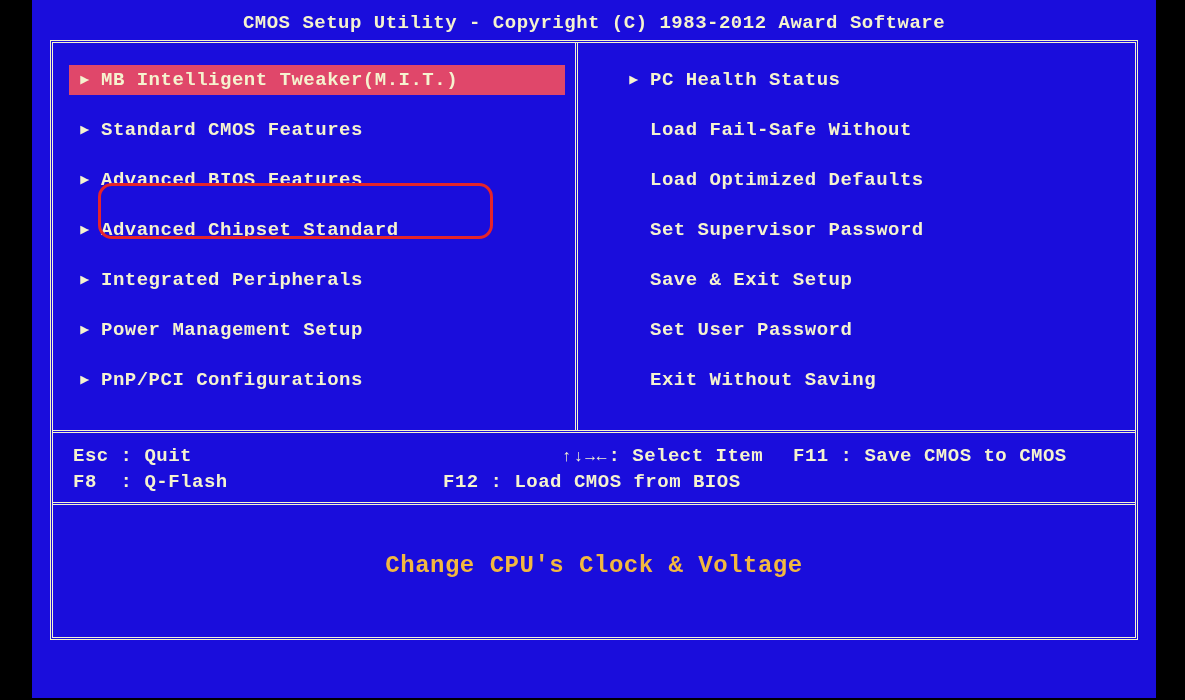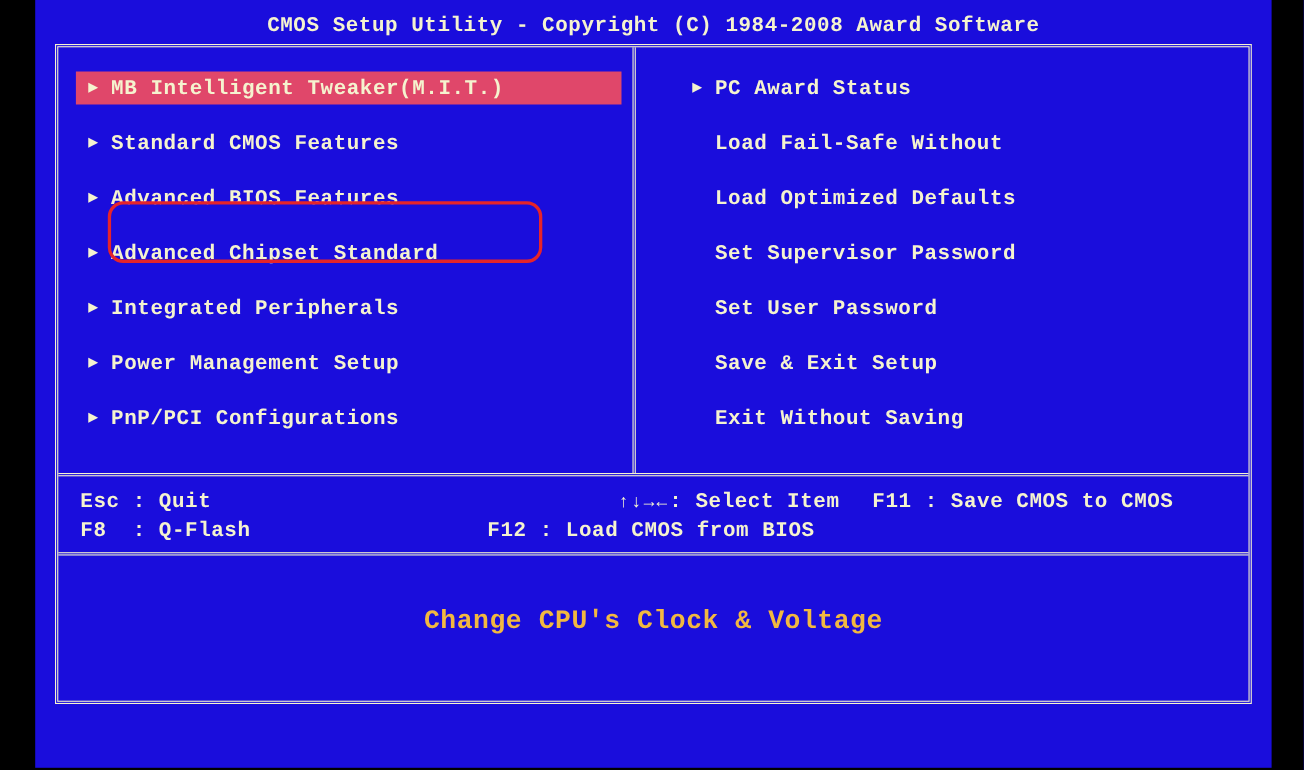--- a/index.html
+++ b/index.html
@@ -97,21 +97,21 @@
     color: #f2b840;
     font-size: 24px;
   }
   .arrows-glyph { font-size: 16px; letter-spacing: 2px; }
 </style>
 </head>
 <body>
 
 <div class="screen">
 
-  <div class="title-row">CMOS Setup Utility - Copyright (C) 1984-2008 Award Software</div>
+  <div class="title-row">CMOS Setup Utility - Copyright (C) 1983-2012 Award Software</div>
 
   <div class="outer-box">
 
     <div class="menu-area">
 
       <div class="left-col">
         <div class="menu-item selected">
           <span class="arrow-icon">▶</span>
           <span class="menu-label">MB Intelligent Tweaker(M.I.T.)</span>
         </div>
@@ -137,41 +137,41 @@
         </div>
         <div class="menu-item">
           <span class="arrow-icon">▶</span>
           <span class="menu-label">PnP/PCI Configurations</span>
         </div>
       </div>
 
       <div class="right-col">
         <div class="menu-item">
           <span class="arrow-icon">▶</span>
-          <span class="menu-label">PC Award Status</span>
+          <span class="menu-label">PC Health Status</span>
         </div>
         <div class="menu-item no-arrow">
           <span class="arrow-icon">▶</span>
           <span class="menu-label">Load Fail-Safe Without</span>
         </div>
         <div class="menu-item no-arrow">
           <span class="arrow-icon">▶</span>
           <span class="menu-label">Load Optimized Defaults</span>
         </div>
         <div class="menu-item no-arrow">
           <span class="arrow-icon">▶</span>
           <span class="menu-label">Set Supervisor Password</span>
         </div>
         <div class="menu-item no-arrow">
           <span class="arrow-icon">▶</span>
-          <span class="menu-label">Set User Password</span>
+          <span class="menu-label">Save &amp; Exit Setup</span>
         </div>
         <div class="menu-item no-arrow">
           <span class="arrow-icon">▶</span>
-          <span class="menu-label">Save &amp; Exit Setup</span>
+          <span class="menu-label">Set User Password</span>
         </div>
         <div class="menu-item no-arrow">
           <span class="arrow-icon">▶</span>
           <span class="menu-label">Exit Without Saving</span>
         </div>
       </div>
 
       <div class="highlight-ring"></div>
     </div>
 

